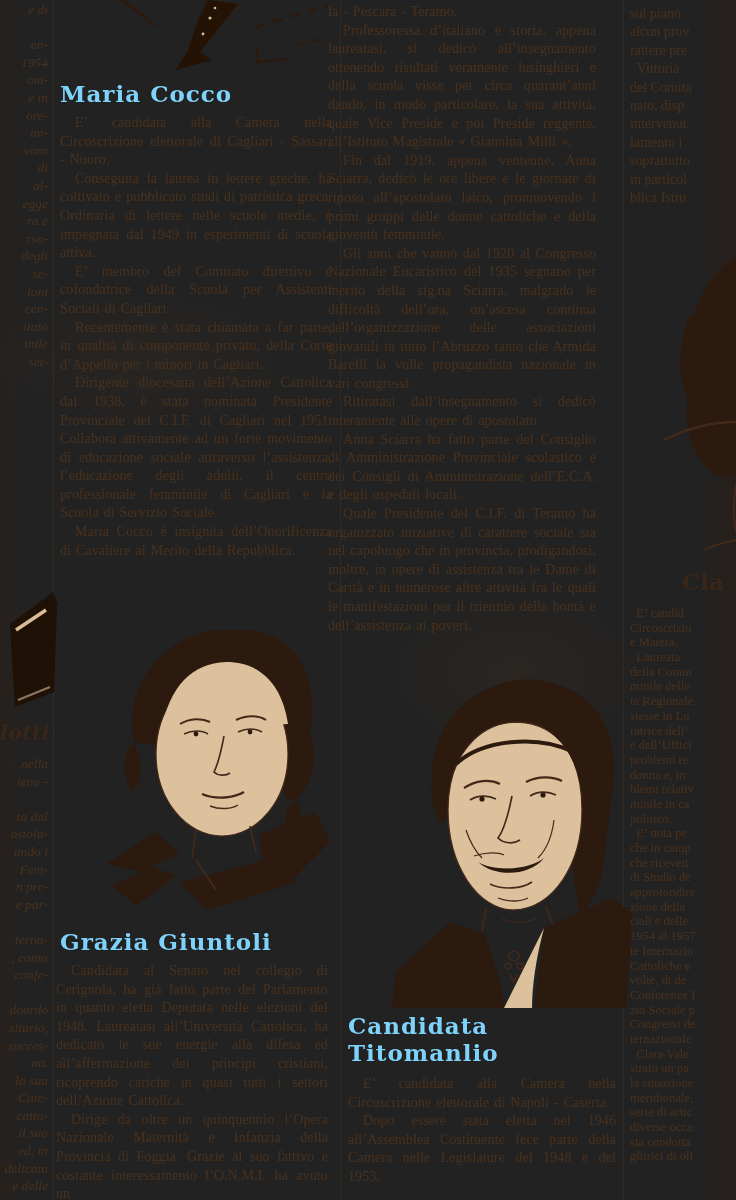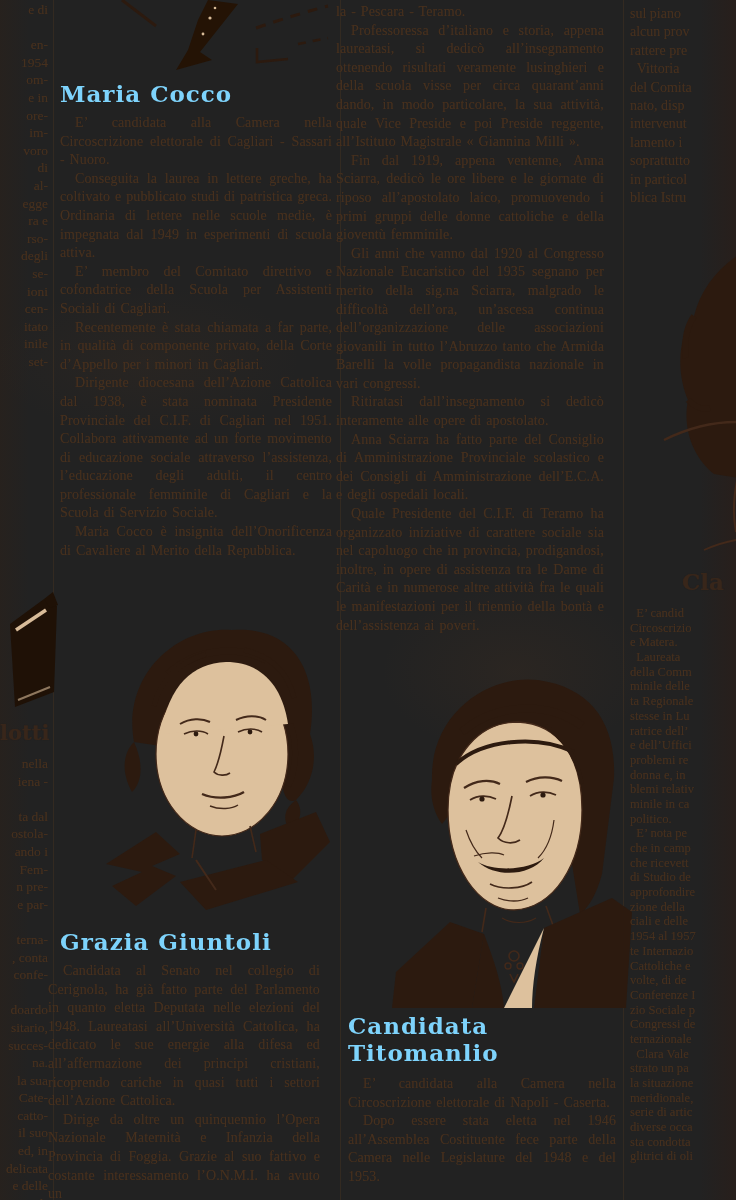--- a/index.html
+++ b/index.html
@@ -23,21 +23,21 @@
       linear-gradient(-90deg, rgba(60,20,5,.22), rgba(0,0,0,0) 5%);
   }
   .abs{position:absolute;}
   .rule-v{width:1px;background:rgba(92,62,34,.30);}
   .body-text{font-size:14px;line-height:18.6px;text-align:justify;letter-spacing:.12px;word-spacing:1.2px;text-shadow:0 0 .6px rgba(72,46,26,.55);}
   .body-text p{margin:0;text-indent:15px;}
   .no-first-indent p:first-child{text-indent:0;}
   .headline{font-family:"DejaVu Serif",serif;font-weight:bold;text-align:left;
     font-size:23px;letter-spacing:1px;color:#7dd3fc;text-shadow:0 0 .7px rgba(56,38,26,.6);}
   .frag-line{height:18px;white-space:pre;overflow:hidden;font-size:13.5px;text-shadow:0 0 .6px rgba(72,46,26,.5);}
-  .left-frags{text-align:right;}
+  .left-frags{text-align:right;font-style:italic;}
   .left-frags .frag-line{height:17.6px;}
   .right-top-frags .frag-line{height:18.4px;font-size:14px;}
   .right-small-frags .frag-line{height:14.7px;font-size:12.6px;}
   .headline-frag{font-family:"DejaVu Serif",serif;font-weight:bold;color:#38261a;
     text-shadow:0 0 .7px rgba(56,38,26,.6);}
   svg{display:block;}
 </style>
 </head>
 <body>
 
@@ -158,26 +158,26 @@
     <path d="M112,216 L108,244" stroke="#43291a" stroke-width="1.6" fill="none"></path>
     <path d="M166,212 L172,238" stroke="#43291a" stroke-width="1.6" fill="none"></path>
 
     <polygon points="22,250 72,218 96,240 68,252 92,262 52,292 28,272 58,258" fill="#2c1a0f"></polygon>
     <polygon points="176,220 232,198 246,228 208,266 178,246" fill="#2c1a0f"></polygon>
     <polygon points="96,268 182,246 214,268 122,296" fill="#2c1a0f"></polygon>
     <path d="M112,246 L132,276" stroke="#43291a" stroke-width="2" fill="none"></path>
   </svg>
 
   <div class="abs headline" style="left:60px;top:928px;width:272px;">Grazia Giuntoli</div>
-  <div class="abs body-text" style="left:48px;top:962px;width:272px;height:238px;overflow:hidden;">
+  <div class="abs body-text" style="left:56px;top:962px;width:272px;height:238px;overflow:hidden;">
       <p>Candidata al Senato nel collegio di Cerignola, ha già fatto parte del Parlamento in quanto eletta Deputata nelle elezioni del 1948. Laureatasi all’Università Cattolica, ha dedicato le sue energie alla difesa ed all’affermazione dei principi cristiani, ricoprendo cariche in quasi tutti i settori dell’Azione Cattolica.</p>
       <p>Dirige da oltre un quinquennio l’Opera Nazionale Maternità e Infanzia della Provincia di Foggia. Grazie al suo fattivo e costante interessamento l’O.N.M.I. ha avuto un</p>
     </div>
 
-  <div class="abs body-text no-first-indent" style="left:336px;top:3px;width:268px;">
+  <div class="abs body-text no-first-indent" style="left:328px;top:3px;width:268px;">
       <p>la - Pescara - Teramo.</p>
       <p>Professoressa d’italiano e storia, appena laureatasi, si dedicò all’insegnamento ottenendo risultati veramente lusinghieri e della scuola visse per circa quarant’anni dando, in modo particolare, la sua attività, quale Vice Preside e poi Preside reggente, all’Istituto Magistrale « Giannina Milli ».</p>
       <p>Fin dal 1919, appena ventenne, Anna Sciarra, dedicò le ore libere e le giornate di riposo all’apostolato laico, promuovendo i primi gruppi delle donne cattoliche e della gioventù femminile.</p>
       <p>Gli anni che vanno dal 1920 al Congresso Nazionale Eucaristico del 1935 segnano per merito della sig.na Sciarra, malgrado le difficoltà dell’ora, un’ascesa continua dell’organizzazione delle associazioni giovanili in tutto l’Abruzzo tanto che Armida Barelli la volle propagandista nazionale in vari congressi.</p>
       <p>Ritiratasi dall’insegnamento si dedicò interamente alle opere di apostolato.</p>
       <p>Anna Sciarra ha fatto parte del Consiglio di Amministrazione Provinciale scolastico e dei Consigli di Amministrazione dell’E.C.A. e degli ospedali locali.</p>
       <p>Quale Presidente del C.I.F. di Teramo ha organizzato iniziative di carattere sociale sia nel capoluogo che in provincia, prodigandosi, inoltre, in opere di assistenza tra le Dame di Carità e in numerose altre attività fra le quali le manifestazioni per il triennio della bontà e dell’assistenza ai poveri.</p>
     </div>
 
   <svg class="abs" style="left:386px;top:660px;" width="246" height="348" viewBox="0 0 246 348">

